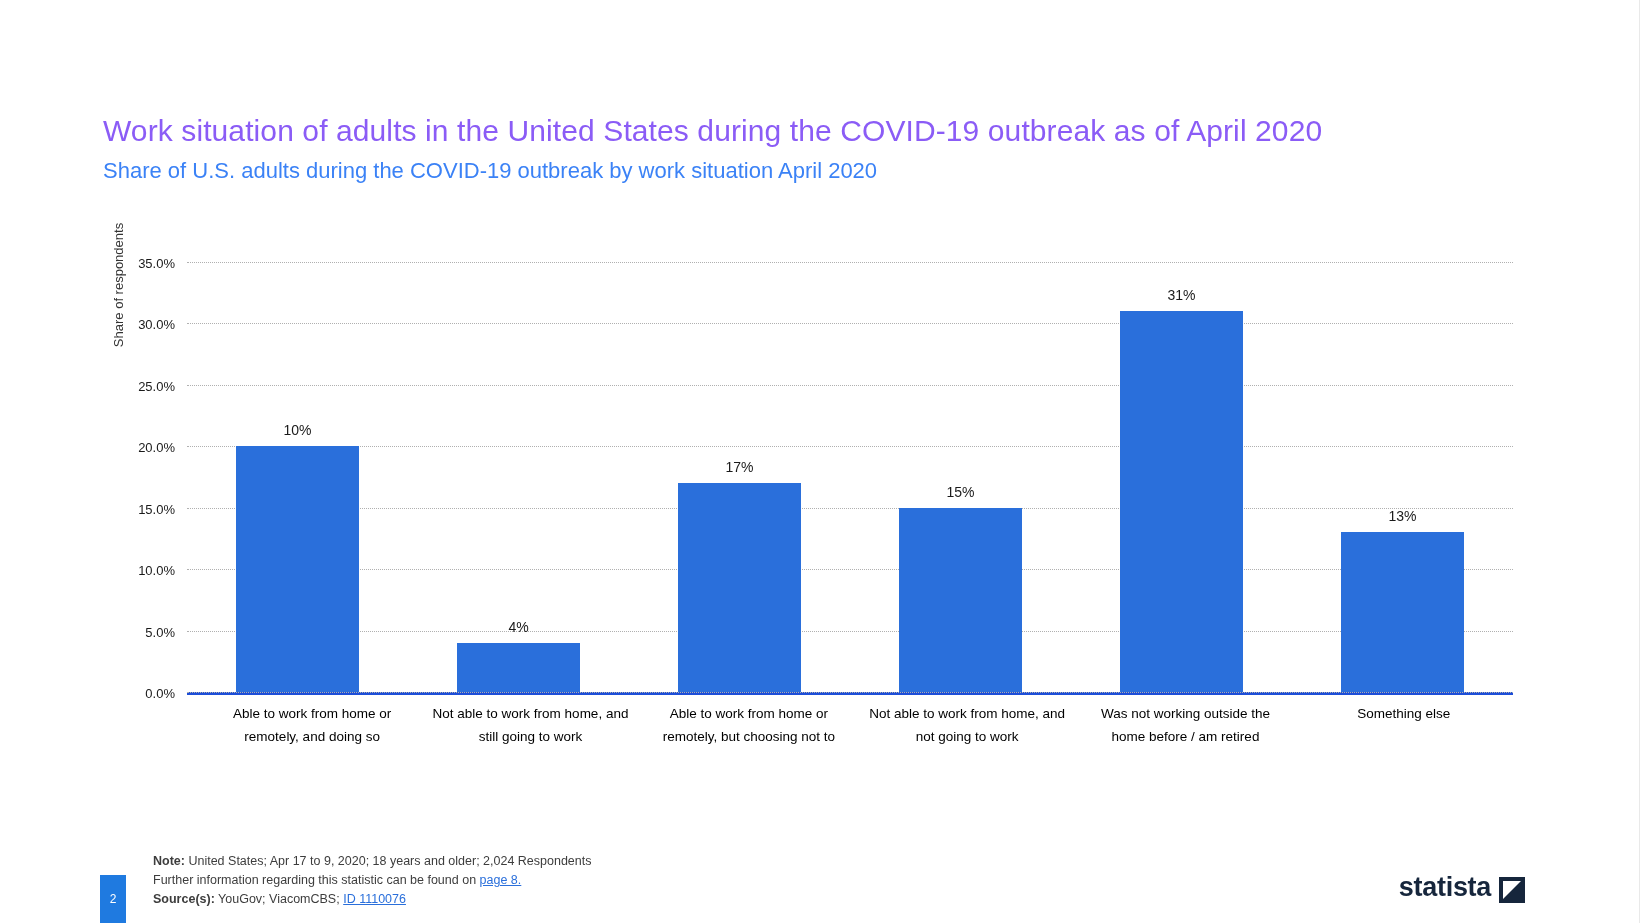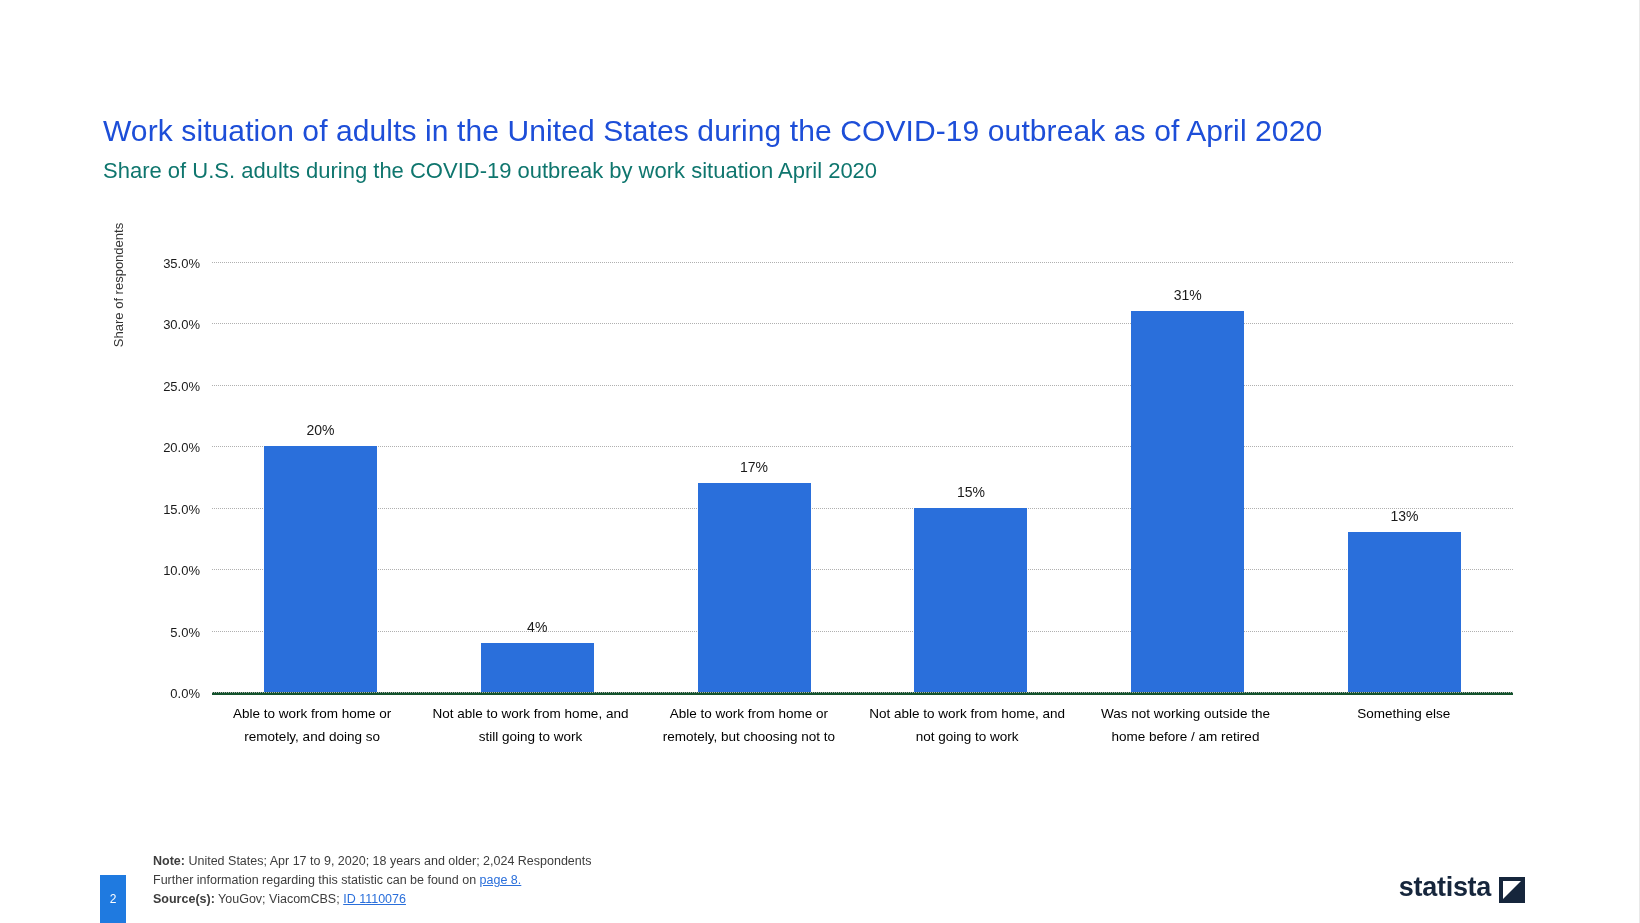--- a/index.html
+++ b/index.html
@@ -34,30 +34,30 @@
 
   .header {
     position: absolute;
     left: 103px;
     top: 112px;
     width: 1420px;
   }
   .chart-title {
     font-size: 30px;
     line-height: 38px;
-    color: #1d4ed8;
+    color: #8b5cf6;
     font-weight: 400;
     letter-spacing: 0.1px;
     white-space: nowrap;
   }
   .chart-subtitle {
     margin-top: 7px;
     font-size: 22px;
     line-height: 28px;
-    color: #0f766e;
+    color: #3b82f6;
     font-weight: 400;
     white-space: nowrap;
   }
 
   
   .chart-wrap {
     position: absolute;
     left: 103px;
     top: 250px;
     width: 1420px;
@@ -72,25 +72,25 @@
     transform-origin: 0 0;
     font-size: 13px;
     color: #333;
     white-space: nowrap;
     text-align: center;
   }
   .ylabel span { display: inline-block; }
 
   .plot {
     position: absolute;
-    left: 109px;
+    left: 84px;
     top: 12px;
     right: 10px;
     height: 430px;
-    border-bottom: 3px solid #14532d;
+    border-bottom: 3px solid #1d4ed8;
   }
   .gridline {
     position: absolute;
     left: 0;
     right: 0;
     border-top: 1px dotted #b0b0b0;
     height: 0;
   }
   .ytick {
     position: absolute;
@@ -111,21 +111,21 @@
   }
   .bar-slot {
     flex: 1 1 0;
     height: 100%;
     position: relative;
     display: flex;
     align-items: flex-end;
     justify-content: center;
   }
   .bar {
-    width: 113px;
+    width: 123px;
     background: #2a6fdb;
     position: relative;
   }
   .bar-value {
     position: absolute;
     left: 50%;
     transform: translateX(-50%);
     top: -24px;
     font-size: 14px;
     color: #1a1a1a;
@@ -246,21 +246,21 @@
       <div class="gridline" style="top:85.714%">
         <span class="ytick">5.0%</span>
       </div>
       <div class="gridline" style="top:100%">
         <span class="ytick">0.0%</span>
       </div>
 
       <div class="bars">
         <div class="bar-slot">
           <div class="bar" style="height:57.14%">
-            <span class="bar-value">20%</span>
+            <span class="bar-value">10%</span>
           </div>
         </div>
         <div class="bar-slot">
           <div class="bar" style="height:11.43%">
             <span class="bar-value">4%</span>
           </div>
         </div>
         <div class="bar-slot">
           <div class="bar" style="height:48.57%">
             <span class="bar-value">17%</span>

